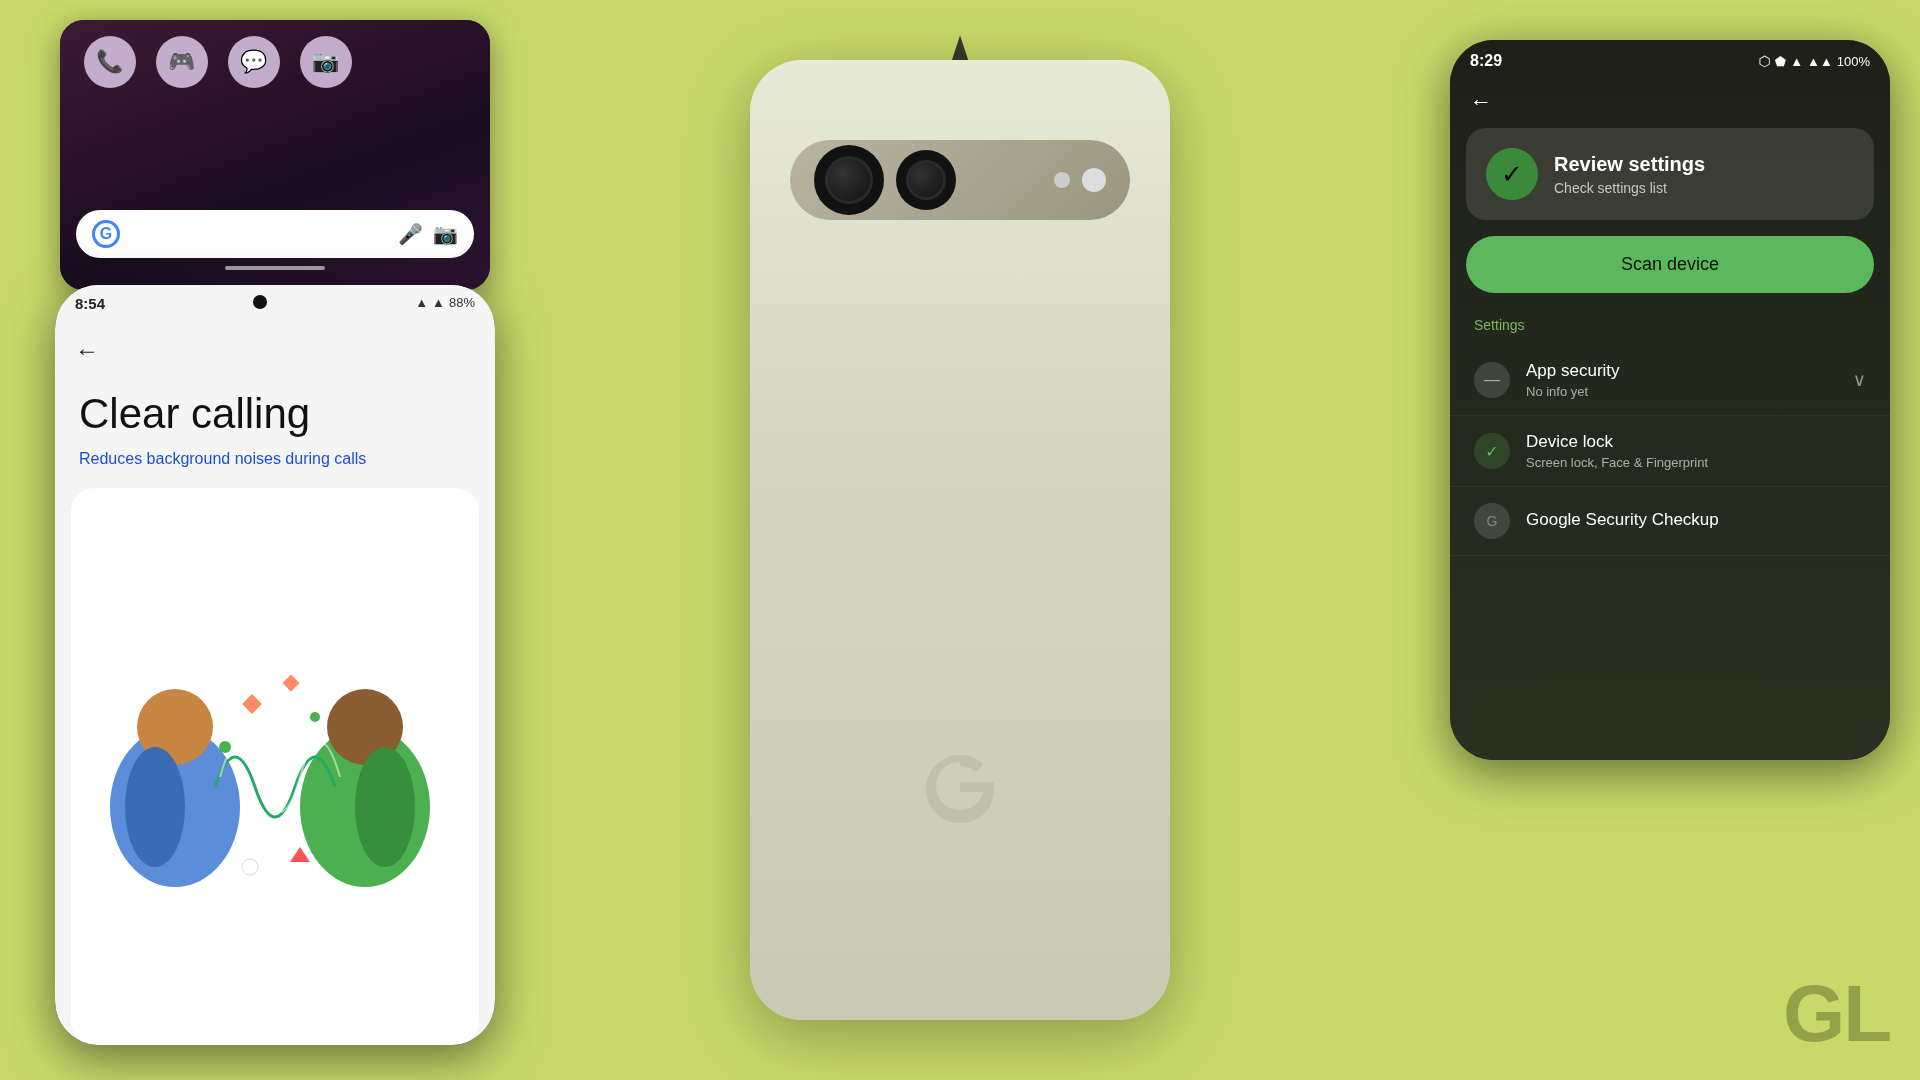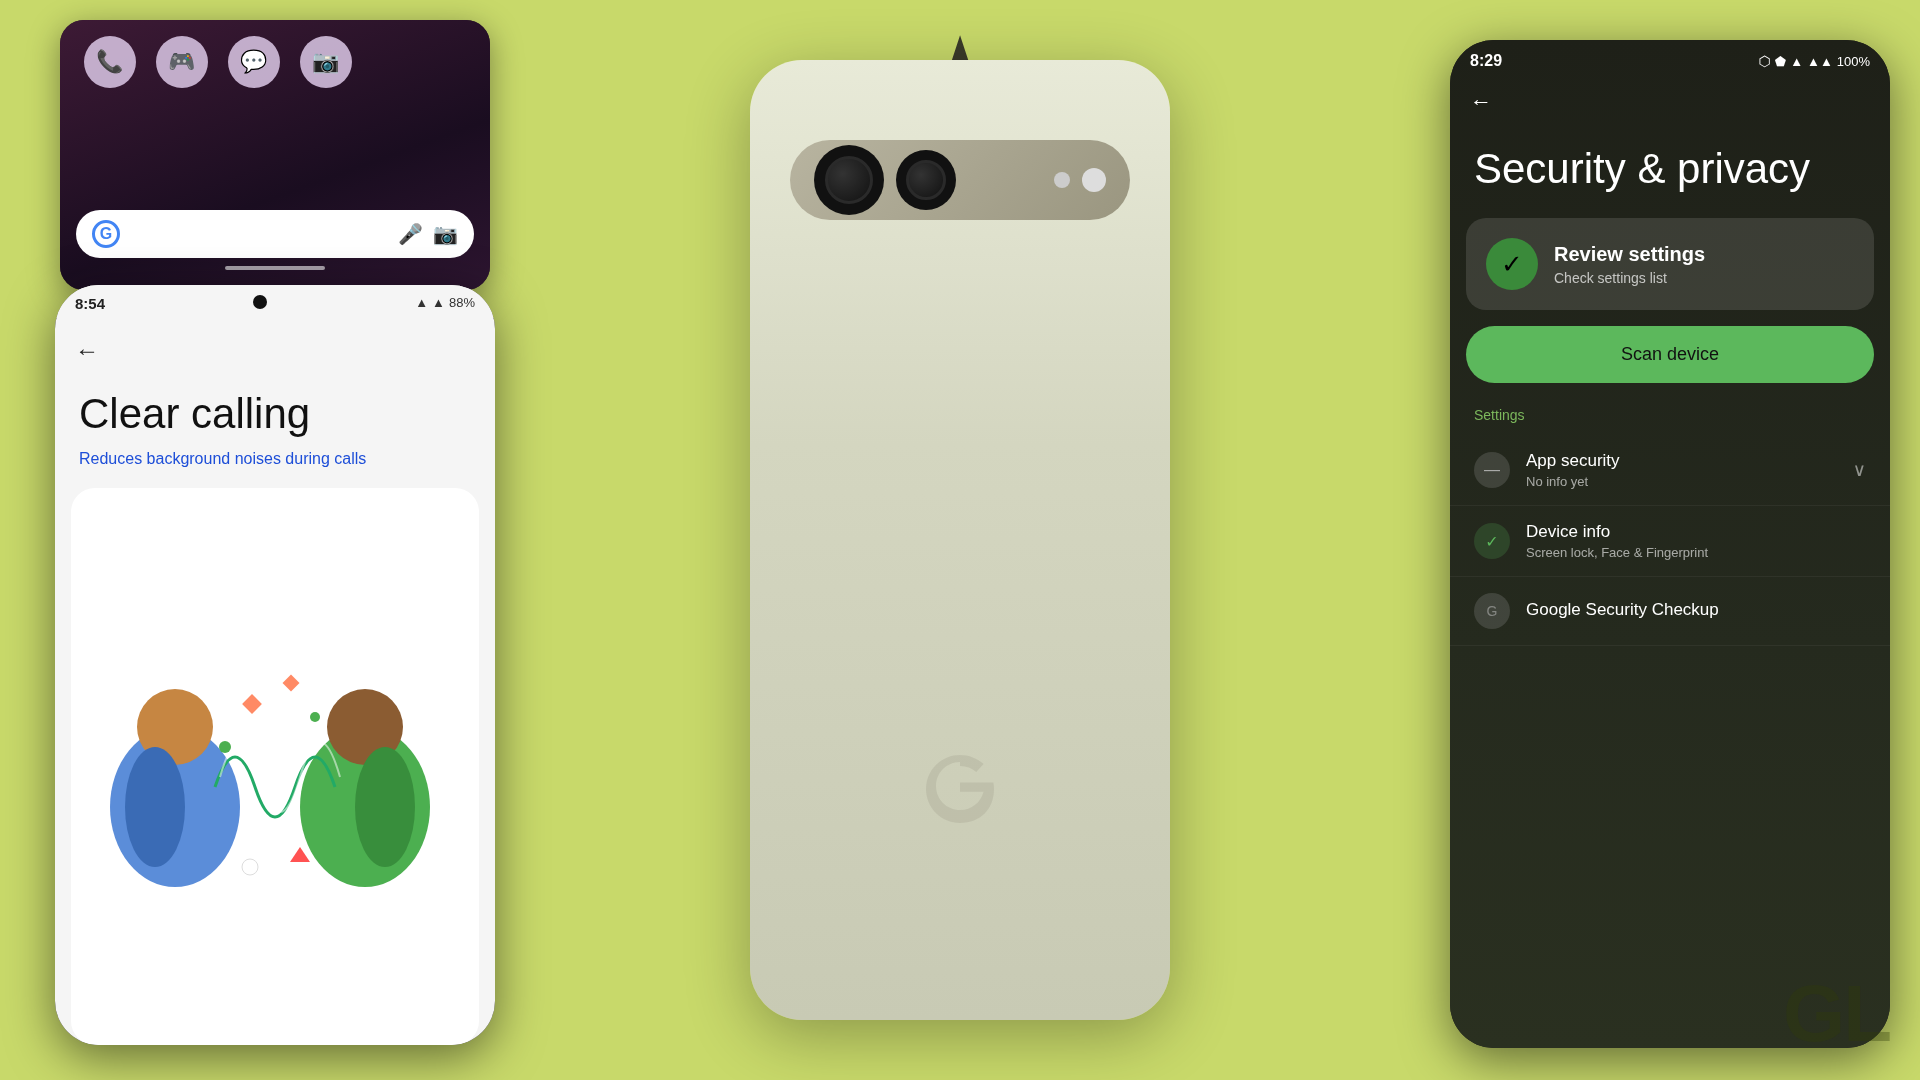--- a/index.html
+++ b/index.html
@@ -248,21 +248,21 @@
       height: 80px;
       opacity: 0.5;
     }
 
     
     .phone-right {
       position: absolute;
       top: 40px;
       right: 30px;
       width: 440px;
-      height: 1008px;
+      height: 720px;
       background: #1a1a1a;
       border-radius: 44px;
       overflow: hidden;
       box-shadow: 0 12px 48px rgba(0,0,0,0.5);
       z-index: 5;
     }
     .phone-right .screen {
       width: 100%;
       height: 100%;
       background: linear-gradient(180deg, #1e2018 0%, #252a1e 60%, #2a3020 100%);
@@ -471,21 +471,20 @@
       <span class="status-time-dark">8:29</span>
       <div class="status-center-icons">
         <span style="font-size:14px; color:white;">⬡</span>
         <span style="font-size:13px; color:white;">⬟</span>
         <span style="font-size:13px; color:white;">▲</span>
         <span style="font-size:13px; color:white;">▲▲</span>
         <span style="font-size:13px; color:white;">100%</span>
       </div>
     </div>
     <div class="back-arrow-white">←</div>
-    <div class="security-title">Security &amp; privacy</div>
 
     <div class="review-card">
       <div class="green-shield">✓</div>
       <div class="review-text">
         <div class="review-title">Review settings</div>
         <div class="review-subtitle">Check settings list</div>
       </div>
     </div>
 
     <div class="scan-button">Scan device</div>
@@ -501,21 +500,21 @@
         <div class="settings-item-subtitle">No info yet</div>
       </div>
       <span class="chevron">∨</span>
     </div>
 
     <div class="settings-item">
       <div class="settings-item-icon icon-green">
         <span style="color: #5cb85c; font-size:16px;">✓</span>
       </div>
       <div class="settings-item-text">
-        <div class="settings-item-title">Device info</div>
+        <div class="settings-item-title">Device lock</div>
         <div class="settings-item-subtitle">Screen lock, Face &amp; Fingerprint</div>
       </div>
     </div>
 
     <div class="settings-item">
       <div class="settings-item-icon icon-gray">
         <span style="color: rgba(200,200,200,0.5); font-size:14px;">G</span>
       </div>
       <div class="settings-item-text">
         <div class="settings-item-title">Google Security Checkup</div>

